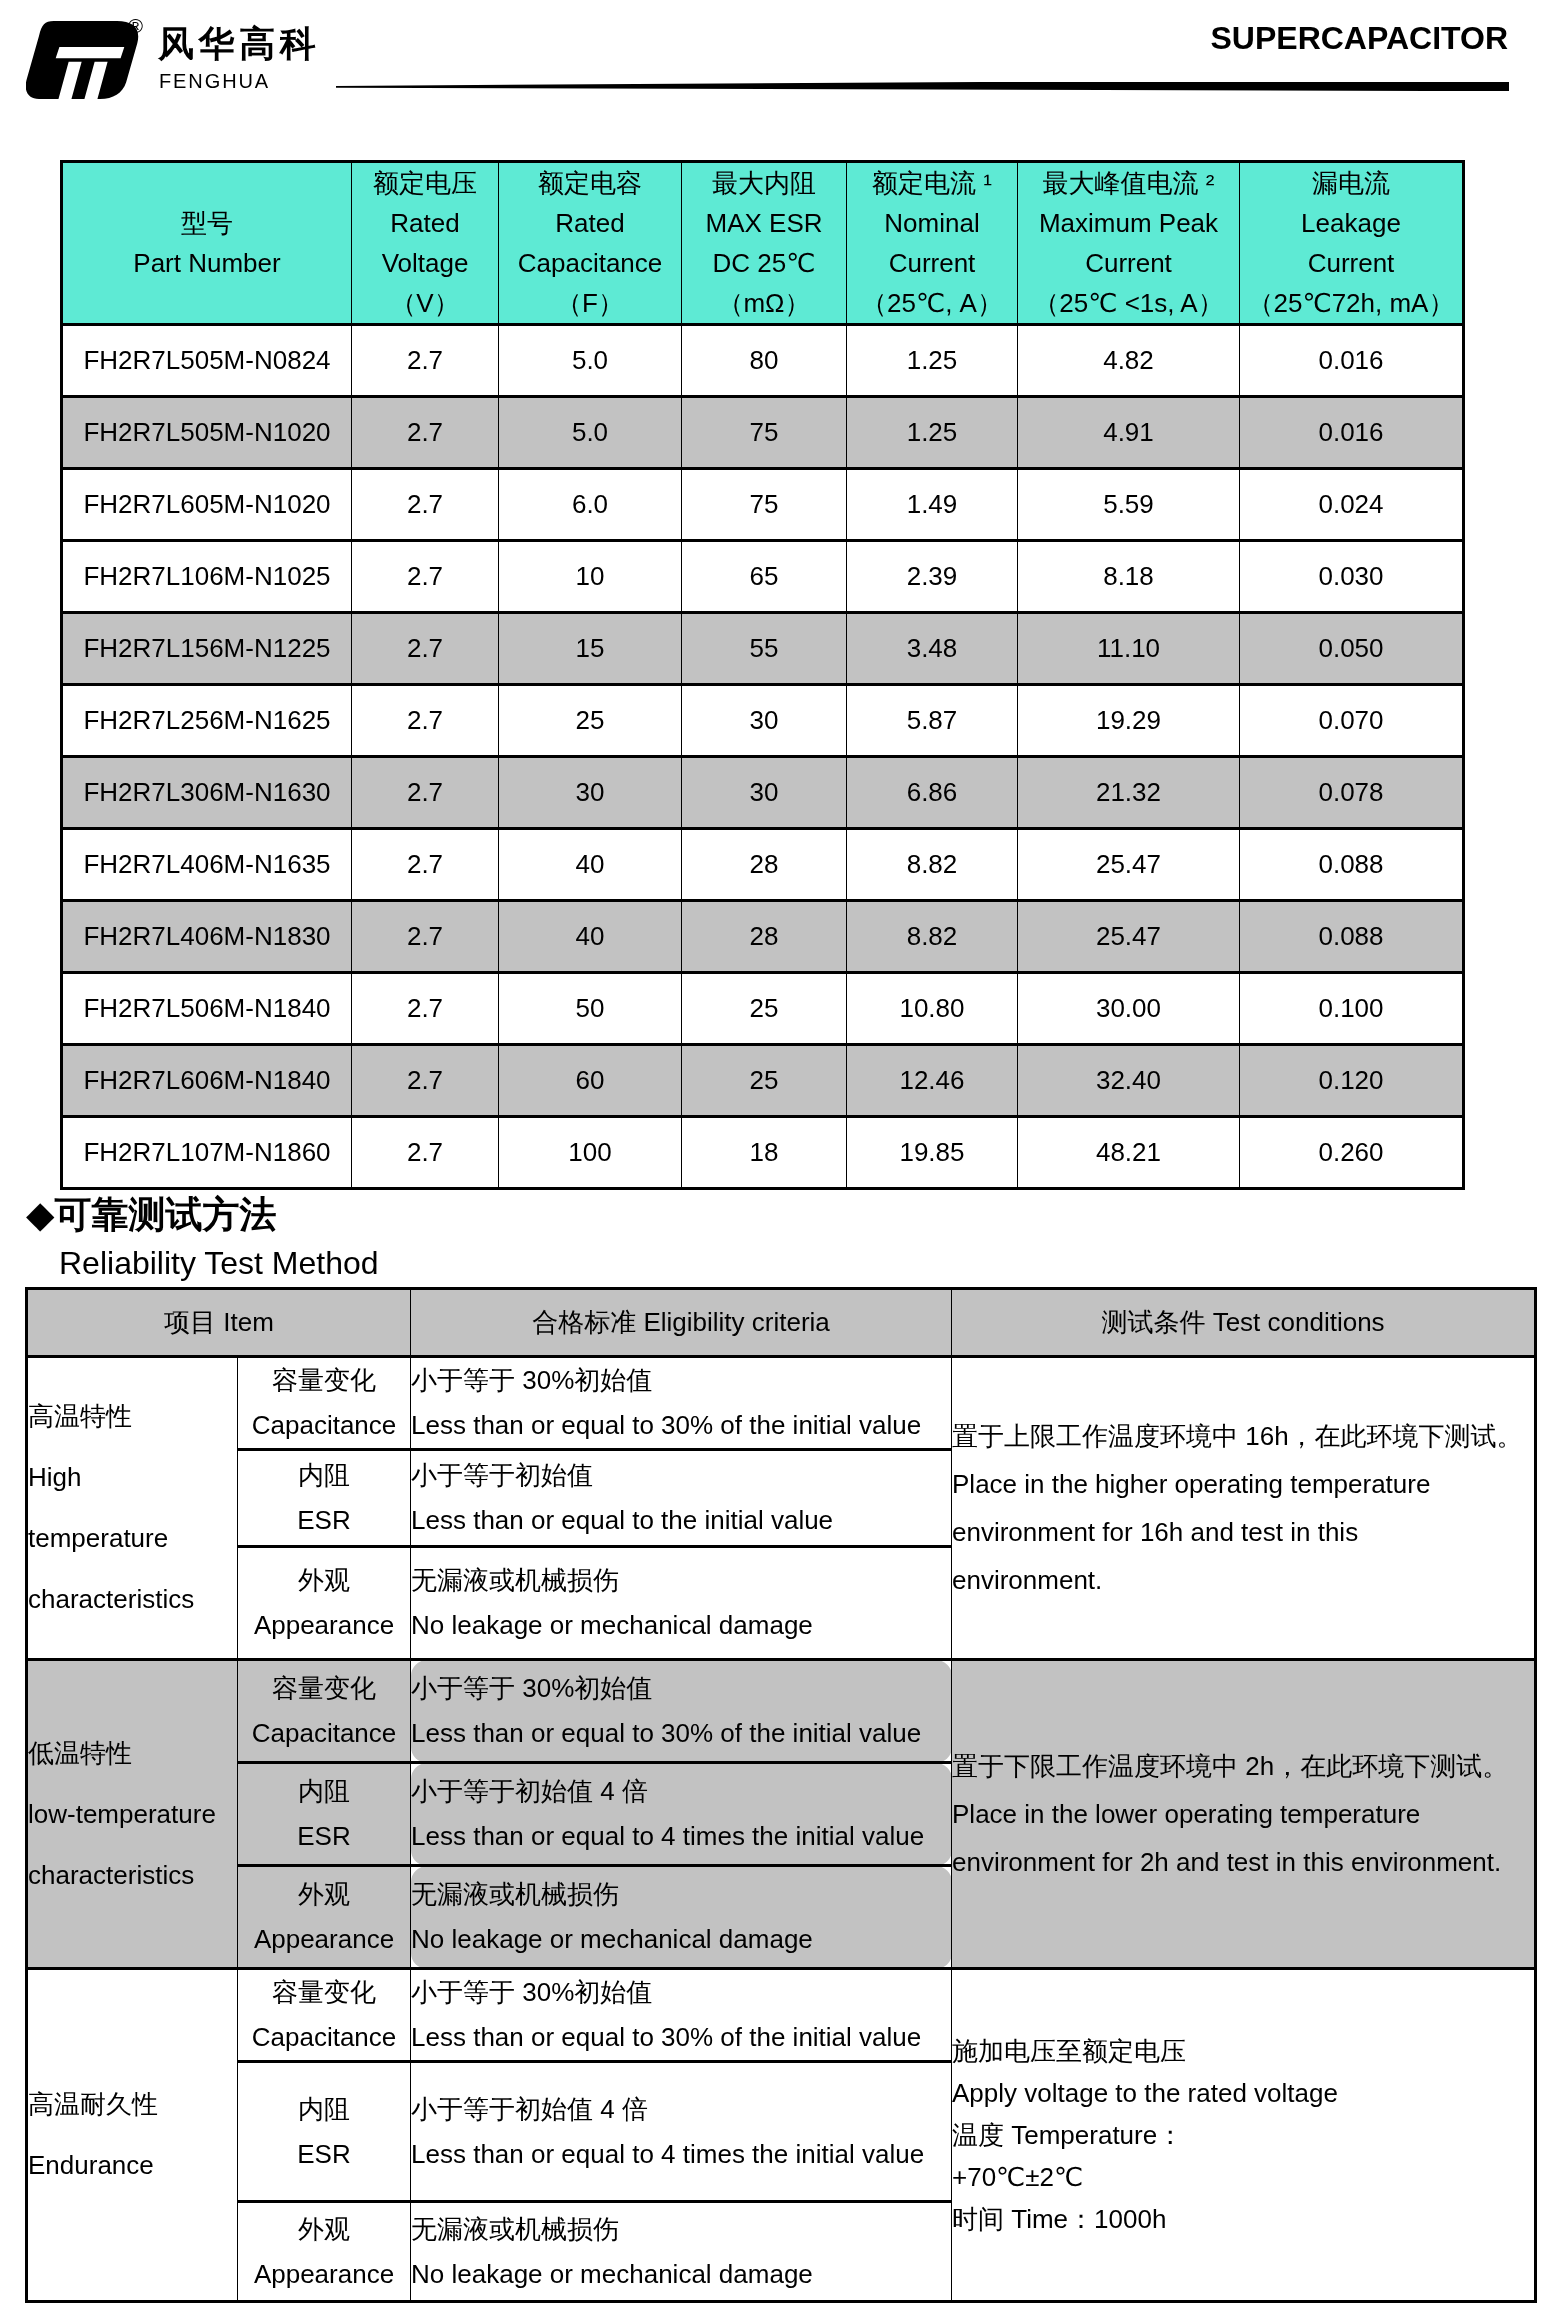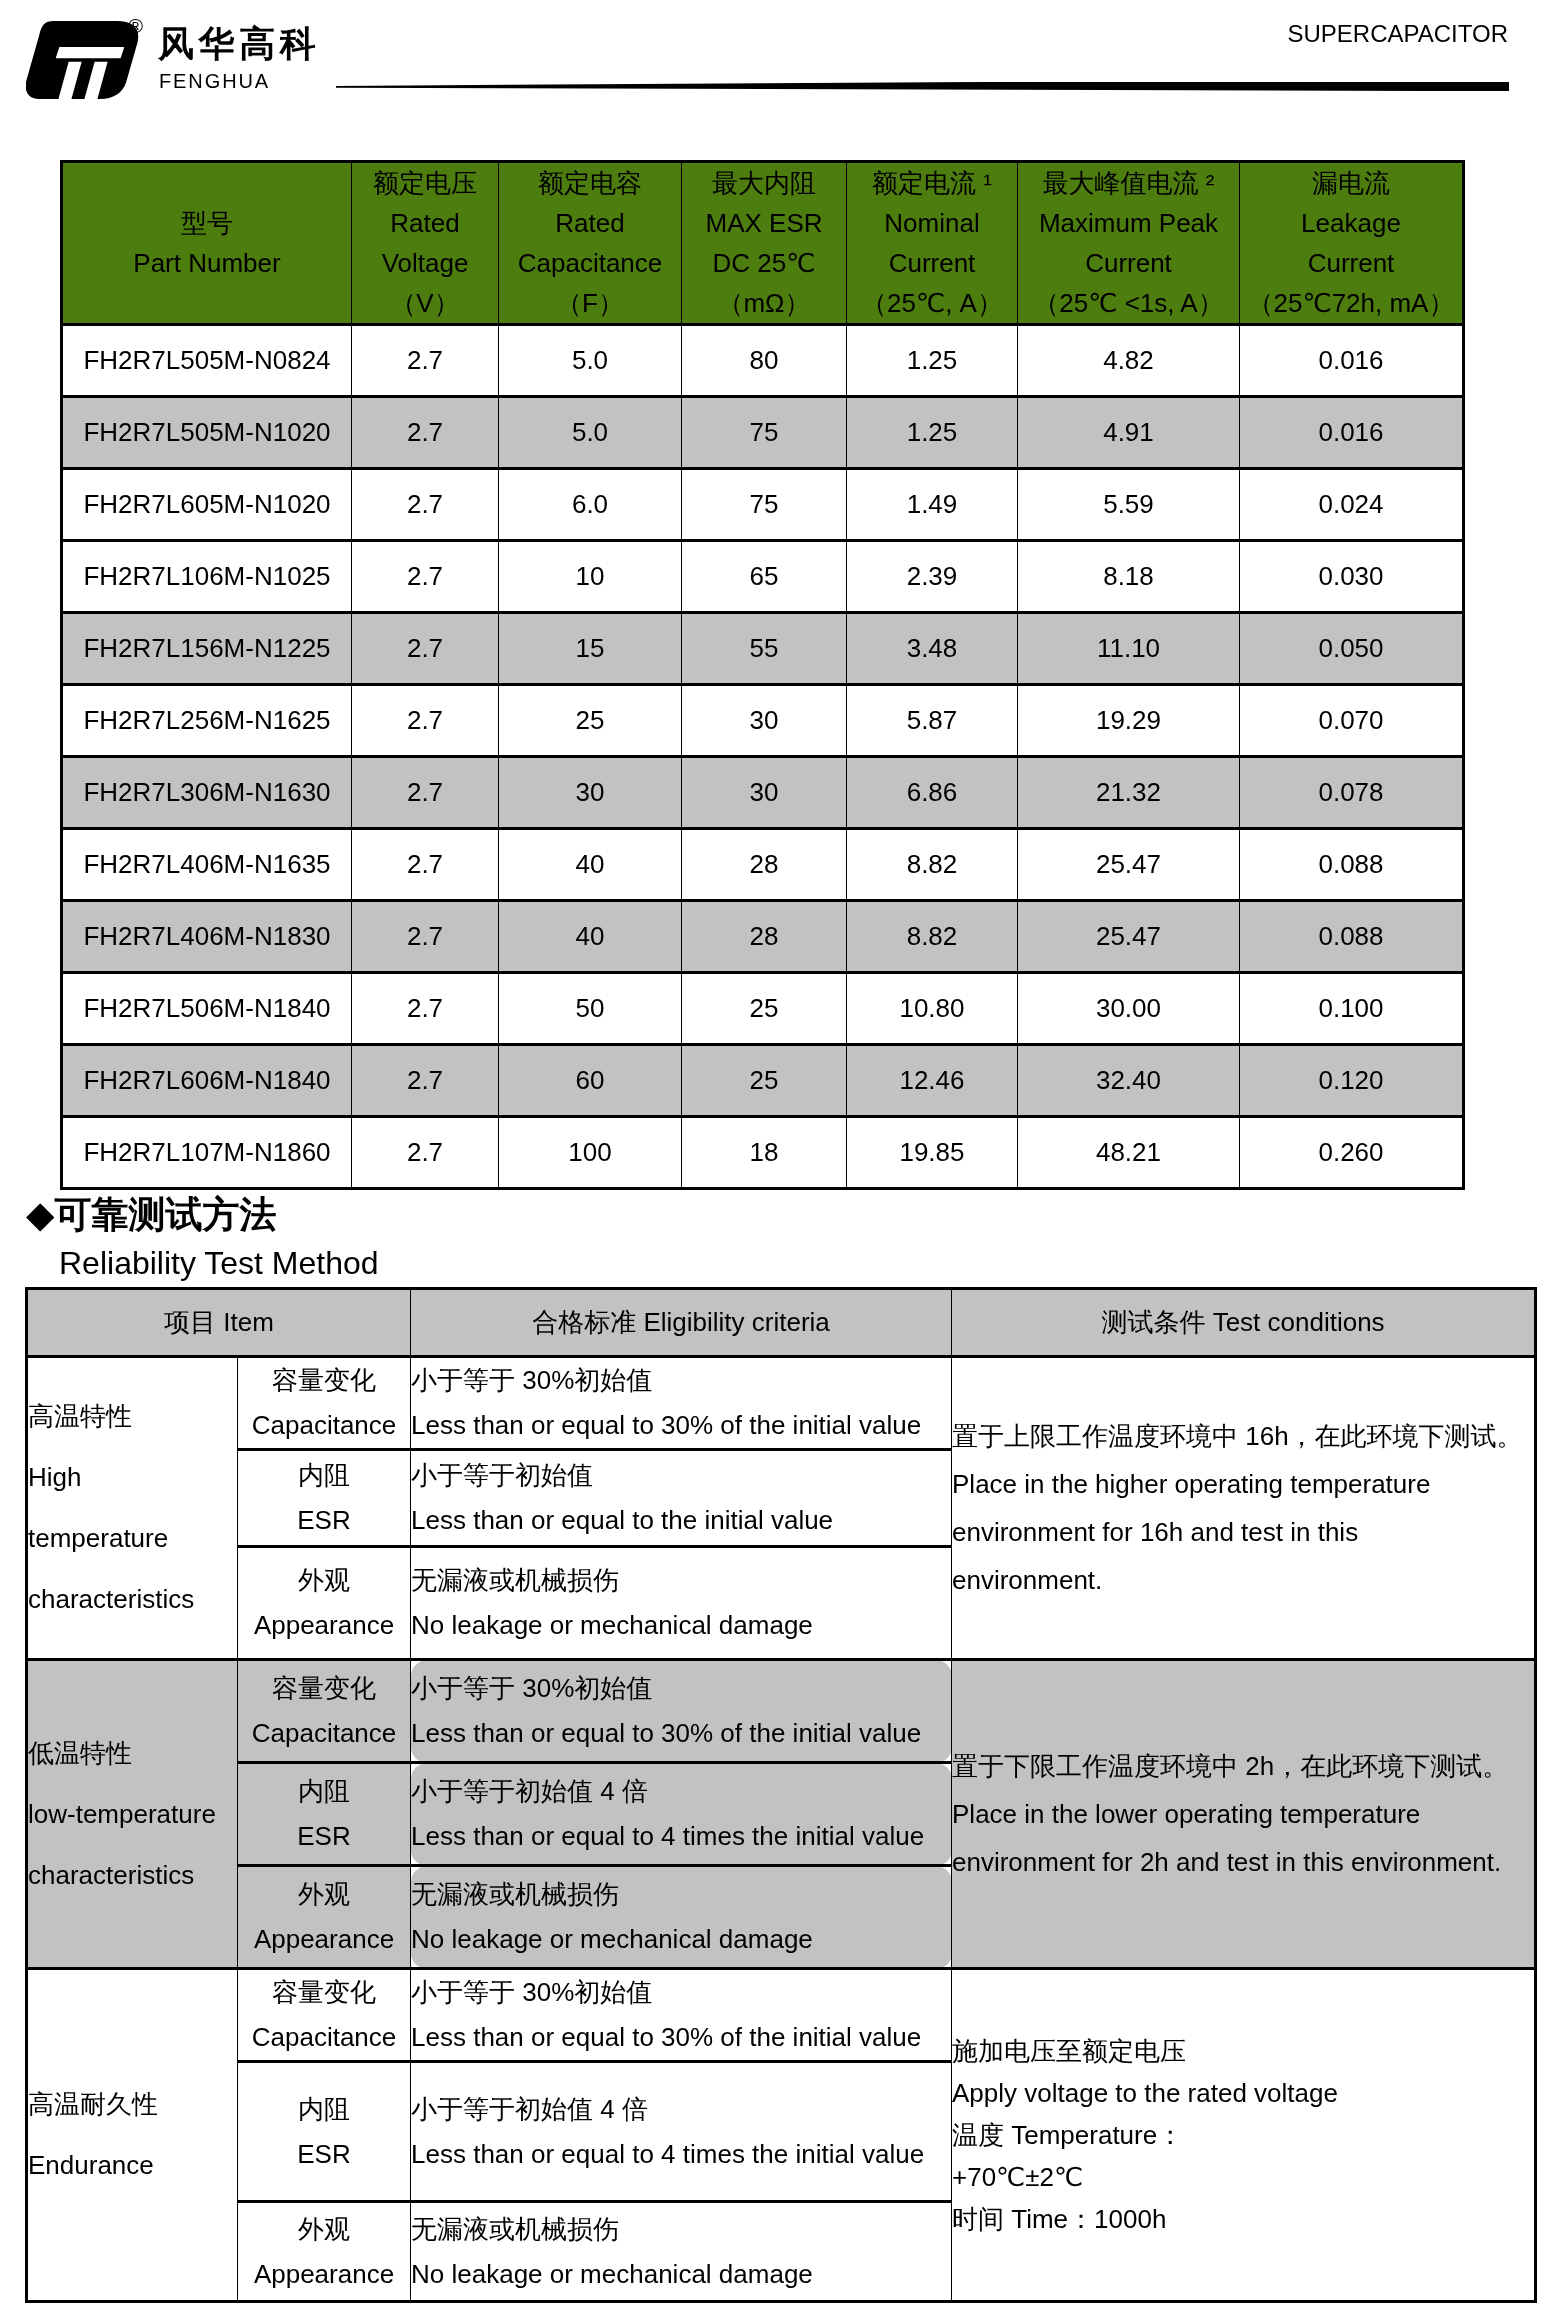--- a/index.html
+++ b/index.html
@@ -4,32 +4,32 @@
 <style>
   html,body{margin:0;padding:0;background:#fff;}
   .page{position:relative;width:1561px;height:2319px;background:#fff;overflow:hidden;
         font-family:"Liberation Sans","DejaVu Sans",sans-serif;color:#000;}
 
   
   .logo-mark{position:absolute;left:26px;top:18.6px;width:115px;height:82px;}
   .reg-mark{position:absolute;left:128px;top:15px;font-size:20.4px;font-weight:400;}
   .brand-cn{position:absolute;left:158px;top:20.4px;font-size:36px;font-weight:700;letter-spacing:4.6px;white-space:nowrap;}
   .brand-en{position:absolute;left:159px;top:70px;font-size:20px;font-weight:400;letter-spacing:1.9px;white-space:nowrap;}
-  .doc-title{position:absolute;right:53px;top:20.4px;font-size:24px;font-weight:400;letter-spacing:0;white-space:nowrap;}
+  .doc-title{position:absolute;right:53px;top:20.4px;font-size:32px;font-weight:700;letter-spacing:0;white-space:nowrap;}
   .header-rule{position:absolute;left:336px;right:52px;top:82px;height:9.3px;background:#000;
                clip-path:polygon(0 42%,55% 0,100% 0,100% 100%,0 62%);}
 
   
   table{border-collapse:collapse;}
   .spec-table{position:absolute;left:60px;top:160px;width:1401px;table-layout:fixed;border:3.7px solid #000;}
   .spec-table th,.spec-table td{border:1.9px solid #000;border-top-width:3.7px;border-bottom-width:3.7px;
       text-align:center;vertical-align:middle;font-size:26px;font-weight:400;padding:0;}
   .spec-table thead tr{height:160px;}
   .spec-table tbody tr{height:72px;}
-  .spec-table thead th{background:#4d7c0f;}
+  .spec-table thead th{background:#5eead4;}
   .spec-table tr.shaded td{background:#c2c2c2;}
   .hl{line-height:40px;white-space:nowrap;}
 
   
   .sec-cn{position:absolute;left:26px;top:1190px;font-size:37px;font-weight:700;white-space:nowrap;}
   .sec-en{position:absolute;left:59px;top:1245px;font-size:32px;font-weight:400;white-space:nowrap;}
 
   
   .rel-table{position:absolute;left:25px;top:1287px;width:1510px;table-layout:fixed;border:3.7px solid #000;}
   .rel-table th,.rel-table td{border:1.9px solid #000;border-top-width:3.7px;border-bottom-width:3.7px;

